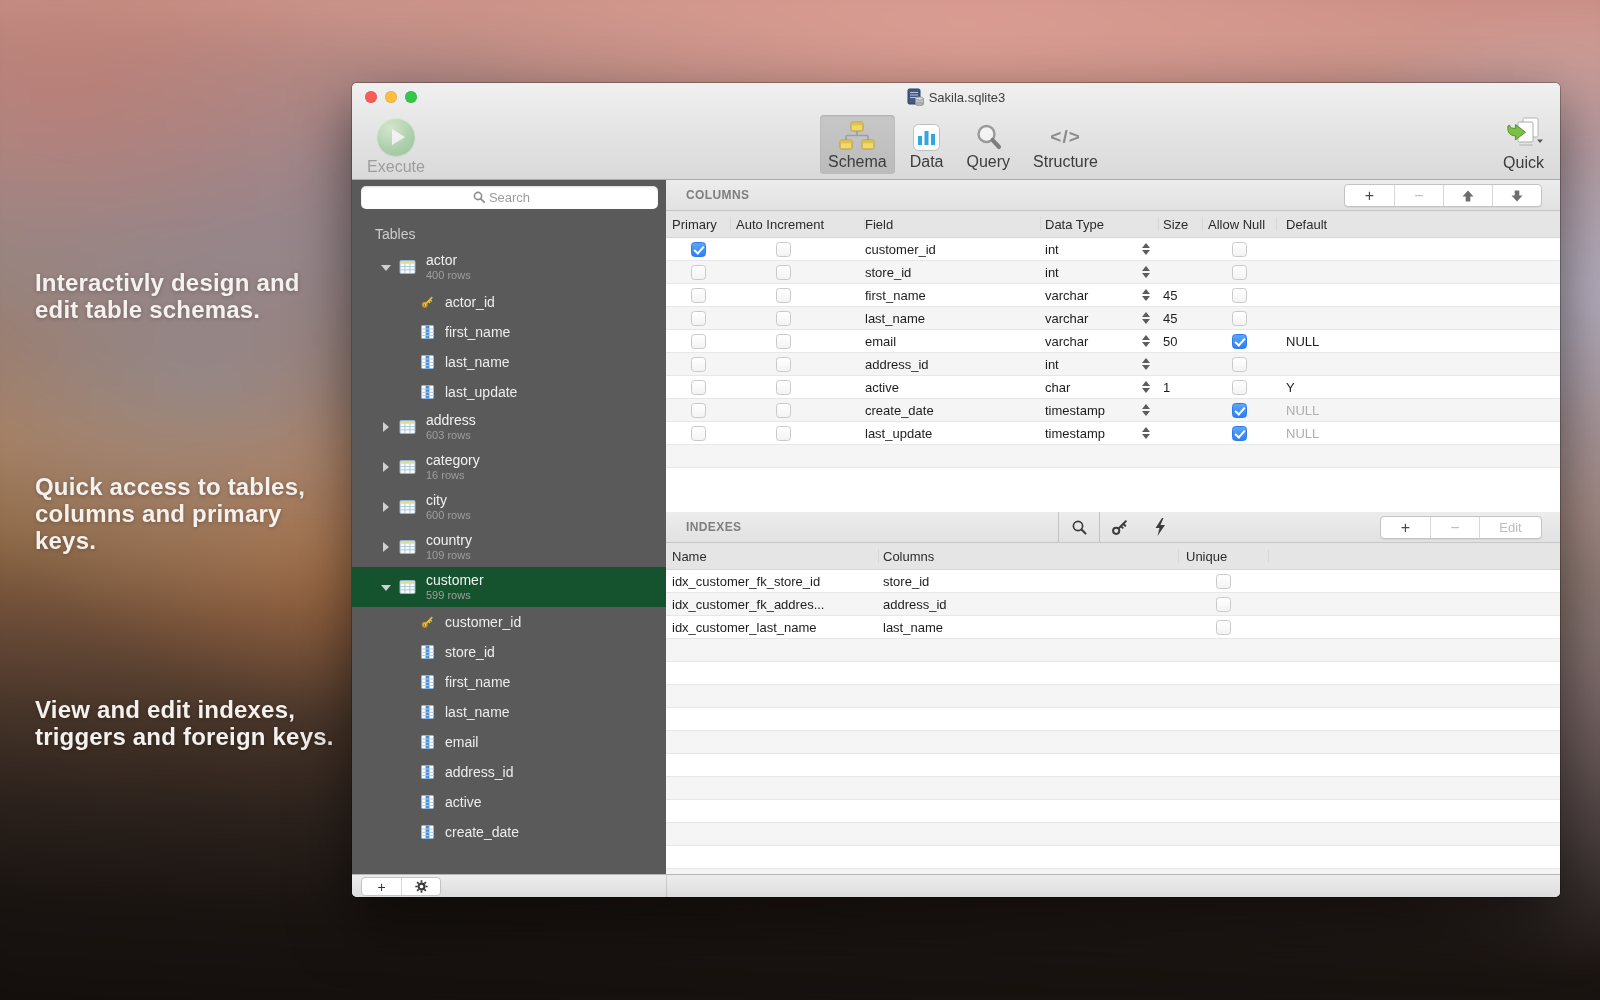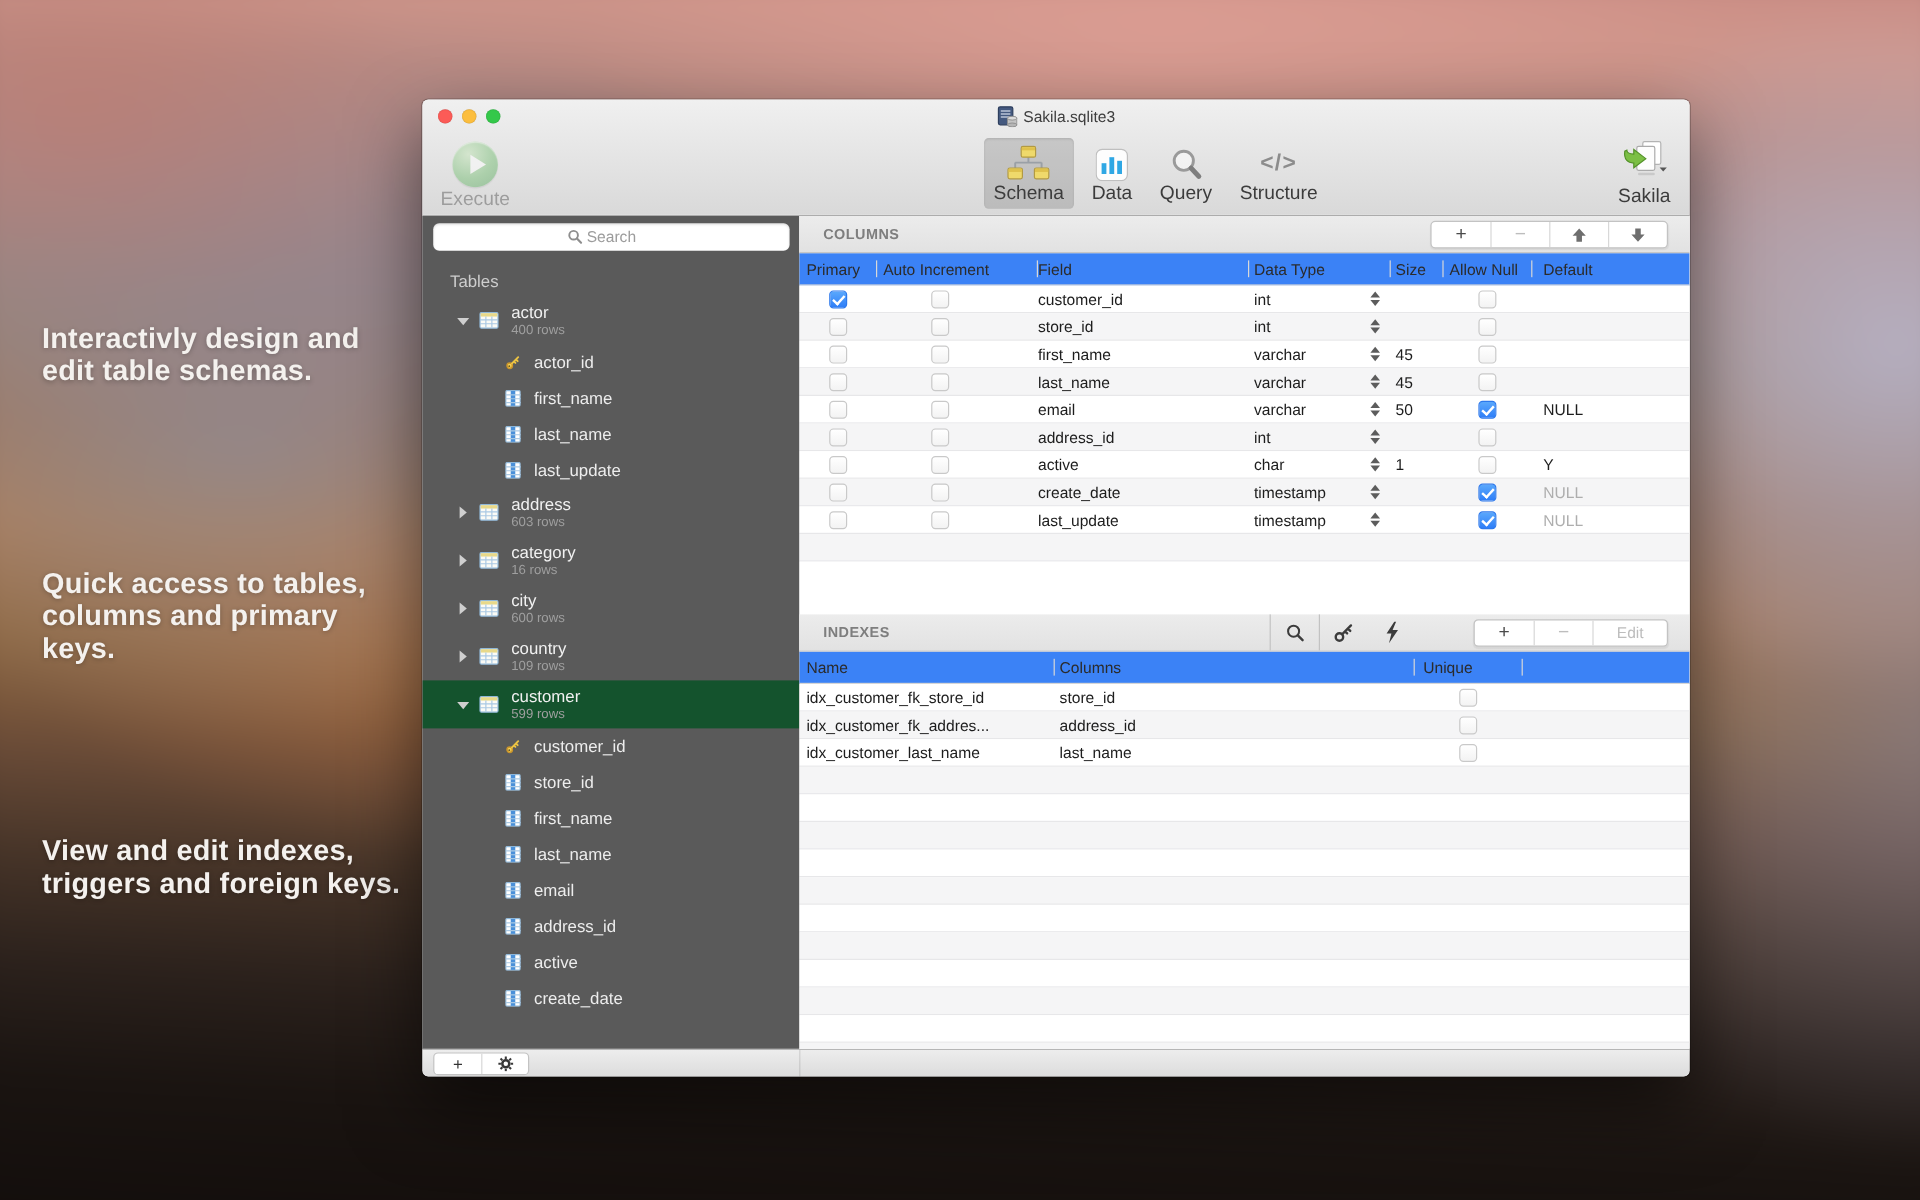--- a/index.html
+++ b/index.html
@@ -17,21 +17,21 @@
       radial-gradient(600px 300px at 26% 52%, rgba(196,120,70,.55), transparent 65%),
       radial-gradient(900px 420px at 60% 34%, rgba(230,150,90,.5), transparent 65%),
       linear-gradient(183deg,#c98a83 0%,#cf958a 7%,#b98a82 14%,#a98a88 22%,#99857f 30%,
         #a1765c 40%,#b07a50 48%,#92683f 56%,#6b4c38 64%,#463428 72%,#2b211c 80%,#1a1411 88%,#120d0b 100%);}
 
   .caption{position:absolute;left:35px;color:#f4f1ee;font-size:24px;font-weight:bold;
     line-height:27px;white-space:pre-line;text-shadow:0 1px 4px rgba(0,0,0,.25);letter-spacing:.2px;}
   .cap1{top:269px;} .cap2{top:473px;} .cap3{top:696px;}
 
   
-  .window{position:absolute;left:352px;top:83px;width:1056px;height:814px;border-radius:5px;
+  .window{position:absolute;left:352px;top:83px;width:1208px;height:814px;border-radius:5px;
     box-shadow:0 1px 0 rgba(255,255,255,.15) inset, 0 0 0 1px rgba(0,0,0,.25), 0 25px 60px rgba(0,0,0,.55);
     display:flex;flex-direction:column;background:#fff;}
   .chrome{height:97px;flex:0 0 97px;background:linear-gradient(#f0f0f0,#d9d9d9);
     border-bottom:1px solid #acacac;border-radius:5px 5px 0 0;box-sizing:border-box;position:relative;}
   .titlebar{height:28px;position:relative;display:flex;align-items:center;}
   .traffic{display:flex;gap:8px;padding-left:13px;}
   .light{width:12px;height:12px;border-radius:50%;box-shadow:inset 0 0 1px rgba(0,0,0,.3);}
   .titlewrap{position:absolute;left:0;right:0;display:flex;justify-content:center;align-items:center;gap:5px;}
   .wtitle{font-size:13px;color:#3e3e3e;}
 
@@ -88,21 +88,21 @@
   .btn-seg{width:49px;display:flex;align-items:center;justify-content:center;border-left:1px solid #d8d8d8;
     font-size:16px;color:#4a4a4a;box-sizing:border-box;}
   .btn-seg:first-child{border-left:none;}
   .btn-seg.dim{color:#bdbdbd;}
   .btn-seg.wide{width:62px;font-size:13px;}
 
   .idx-tools{position:absolute;left:392px;top:0;bottom:0;display:flex;align-items:center;}
   .vline{width:1px;align-self:stretch;background:#c2c2c2;}
   .idx-tool{width:40px;display:flex;align-items:center;justify-content:center;}
 
-  .thead{display:flex;height:27px;flex:0 0 27px;align-items:center;background:#3b82f6;
+  .thead{display:flex;height:27px;flex:0 0 27px;align-items:center;background:#e5e5e5;
     border-bottom:1px solid #d6d6d6;box-sizing:border-box;font-size:13px;color:#2b2b2b;}
   .hcell{position:relative;height:100%;display:flex;align-items:center;box-sizing:border-box;}
   .hcell.tick::before{content:"";position:absolute;left:0;top:6px;bottom:6px;width:1px;background:#d8d8d8;}
 
   .c-primary{width:64px;flex:0 0 64px;justify-content:flex-start;padding-left:6px;}
   .c-auto{width:106px;flex:0 0 106px;padding-left:6px;}
   .c-field{width:176px;flex:0 0 176px;padding-left:1px;margin-left:28px;}
   .c-type{width:118px;flex:0 0 118px;padding-left:5px;}
   .c-size{width:44px;flex:0 0 44px;padding-left:5px;}
   .c-null{width:74px;flex:0 0 74px;padding-left:6px;}
@@ -235,21 +235,21 @@
       <div class="tool-item tool-export">
         <div>
           <svg width="40" height="31" viewBox="0 0 40 31">
             <rect x="19" y="1" width="15" height="19" rx="1.5" fill="#fff" stroke="#b3b3b3"></rect>
             <rect x="14" y="5" width="15" height="20" rx="1.5" fill="#fdfdfd" stroke="#ababab"></rect>
             <rect x="15" y="27" width="14" height="2" rx="1" fill="#c9c9c9"></rect>
             <path d="M4 9 C3 16 6.5 18.6 11.5 18.9 L11.5 22.8 L21.5 15.2 L11.5 7.6 L11.5 11.4 C7.6 11.4 5.9 10.6 5.7 8.2 Z" fill="#7cbf45" stroke="#54922a" stroke-width="1"></path>
             <path d="M33 22.5 L39 22.5 L36 26 Z" fill="#555"></path>
           </svg>
         </div>
-        <div class="tool-label">Sakila</div>
+        <div class="tool-label">Quick</div>
       </div>
     </div>
   </div>
 
   <div class="content">
     <div class="sidebar">
       <div class="searchbox">
         <svg class="search-mag" width="13" height="13" viewBox="0 0 13 13">
           <circle cx="5" cy="5" r="3.6" fill="none" stroke="#8e8e8e" stroke-width="1.6"></circle>
           <line x1="7.8" y1="7.8" x2="11.2" y2="11.2" stroke="#8e8e8e" stroke-width="1.8" stroke-linecap="round"></line>

